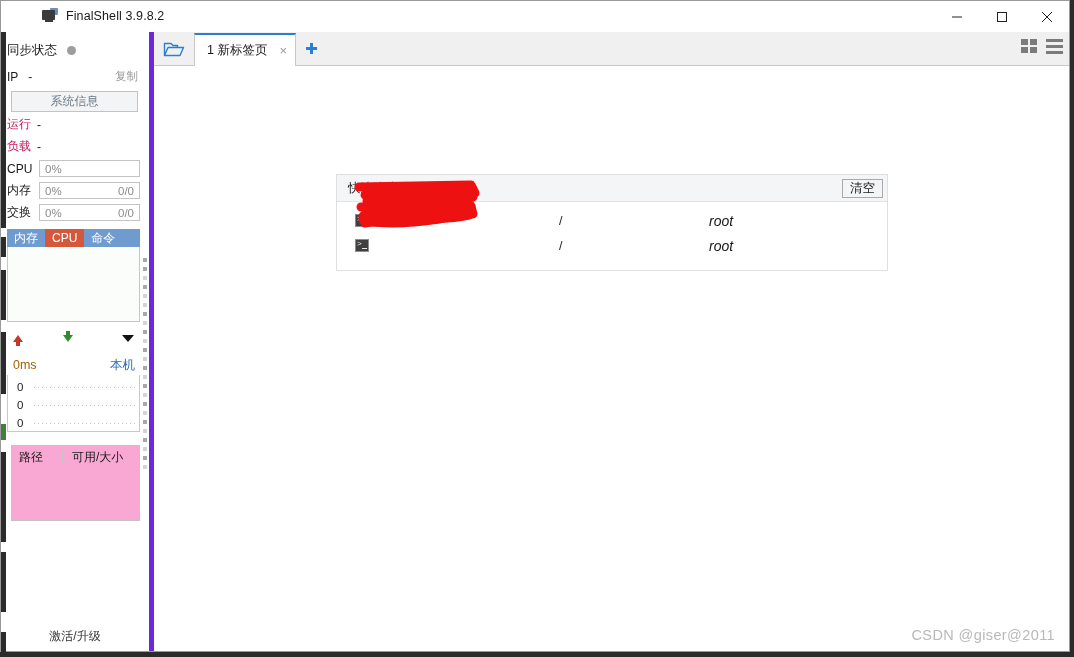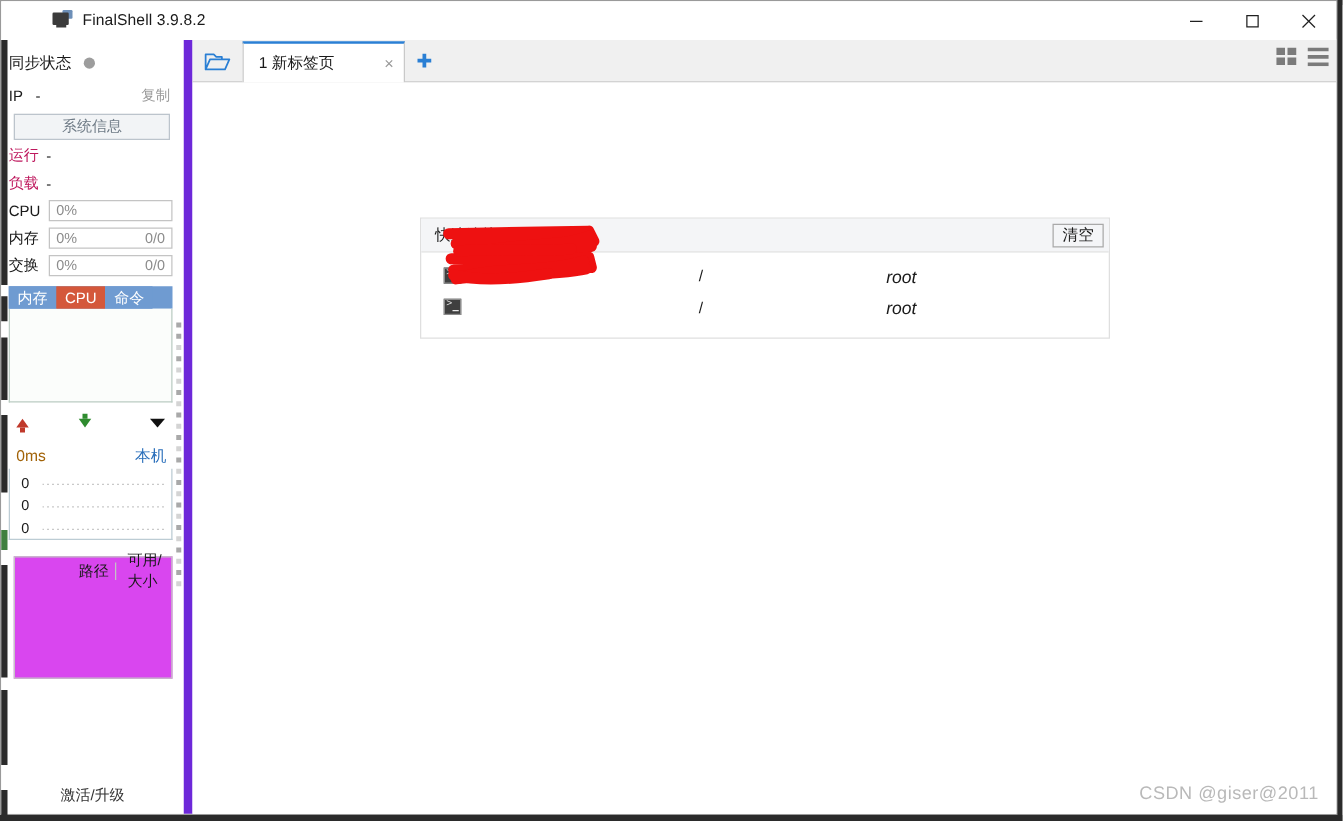--- a/index.html
+++ b/index.html
@@ -67,21 +67,21 @@
     display: flex; align-items: center; justify-content: center;
     cursor: default;
   }
   .wc svg { display: block; }
   
   .body-split { flex: 1; display: flex; min-height: 0; }
   
   .sidebar {
     width: 153px; min-width: 153px;
     background: #ffffff;
-    border-right: 7px solid #6d28d9;
+    border-right: 5px solid #6d28d9;
     position: relative;
     display: flex; flex-direction: column;
     font-size: 12px;
     color: #1a1a1a;
   }
   .side-grip {
     position: absolute; left: 0; top: 0;
     width: 5px; height: 100%;
   }
   .grip-seg {
@@ -237,24 +237,23 @@
   }
   .lat-ms { font-size: 12.5px; color: #a16207; margin-left: 6px; }
   .lat-local {
     position: absolute; right: 5px;
     font-size: 12.5px; color: #2a6fbb;
     cursor: pointer;
   }
   
   .disk {
     margin: 13px 4px 0 4px;
-    height: 98px;
+    height: 76px;
     border: 1px solid #c4c4c4;
-    background: #d946ef;
-    padding-left: 44px;
+    background: #f9a8d4;
   }
   .disk-head {
     display: flex; height: 22px; align-items: center;
     font-size: 12px; color: #1a1a1a;
   }
   .disk-col1 { width: 50px; padding-left: 7px; }
   .disk-sep { width: 1px; height: 14px; background: #c4c4c4; }
   .disk-col2 { padding-left: 9px; }
   .activate {
     position: absolute; bottom: 6px; left: 0; right: 0;
@@ -294,21 +293,20 @@
   .tab {
     height: 33px;
     background: #ffffff;
     border-top: 2px solid #2a7fd4;
     border-left: 1px solid #c9c9c9;
     border-right: 1px solid #c9c9c9;
     display: flex; align-items: center;
     padding: 0 6px 0 12px;
     position: relative; top: 1px;
     cursor: pointer;
-    gap: 28px;
   }
   .tab-label { font-size: 12.5px; color: #1a1a1a; }
   .tab-close {
     margin-left: 12px; margin-right: 2px;
     font-size: 13px; color: #9a9a9a;
     cursor: pointer; line-height: 1;
   }
   .addtab {
     width: 30px; height: 33px;
     display: flex; align-items: center; justify-content: center;

